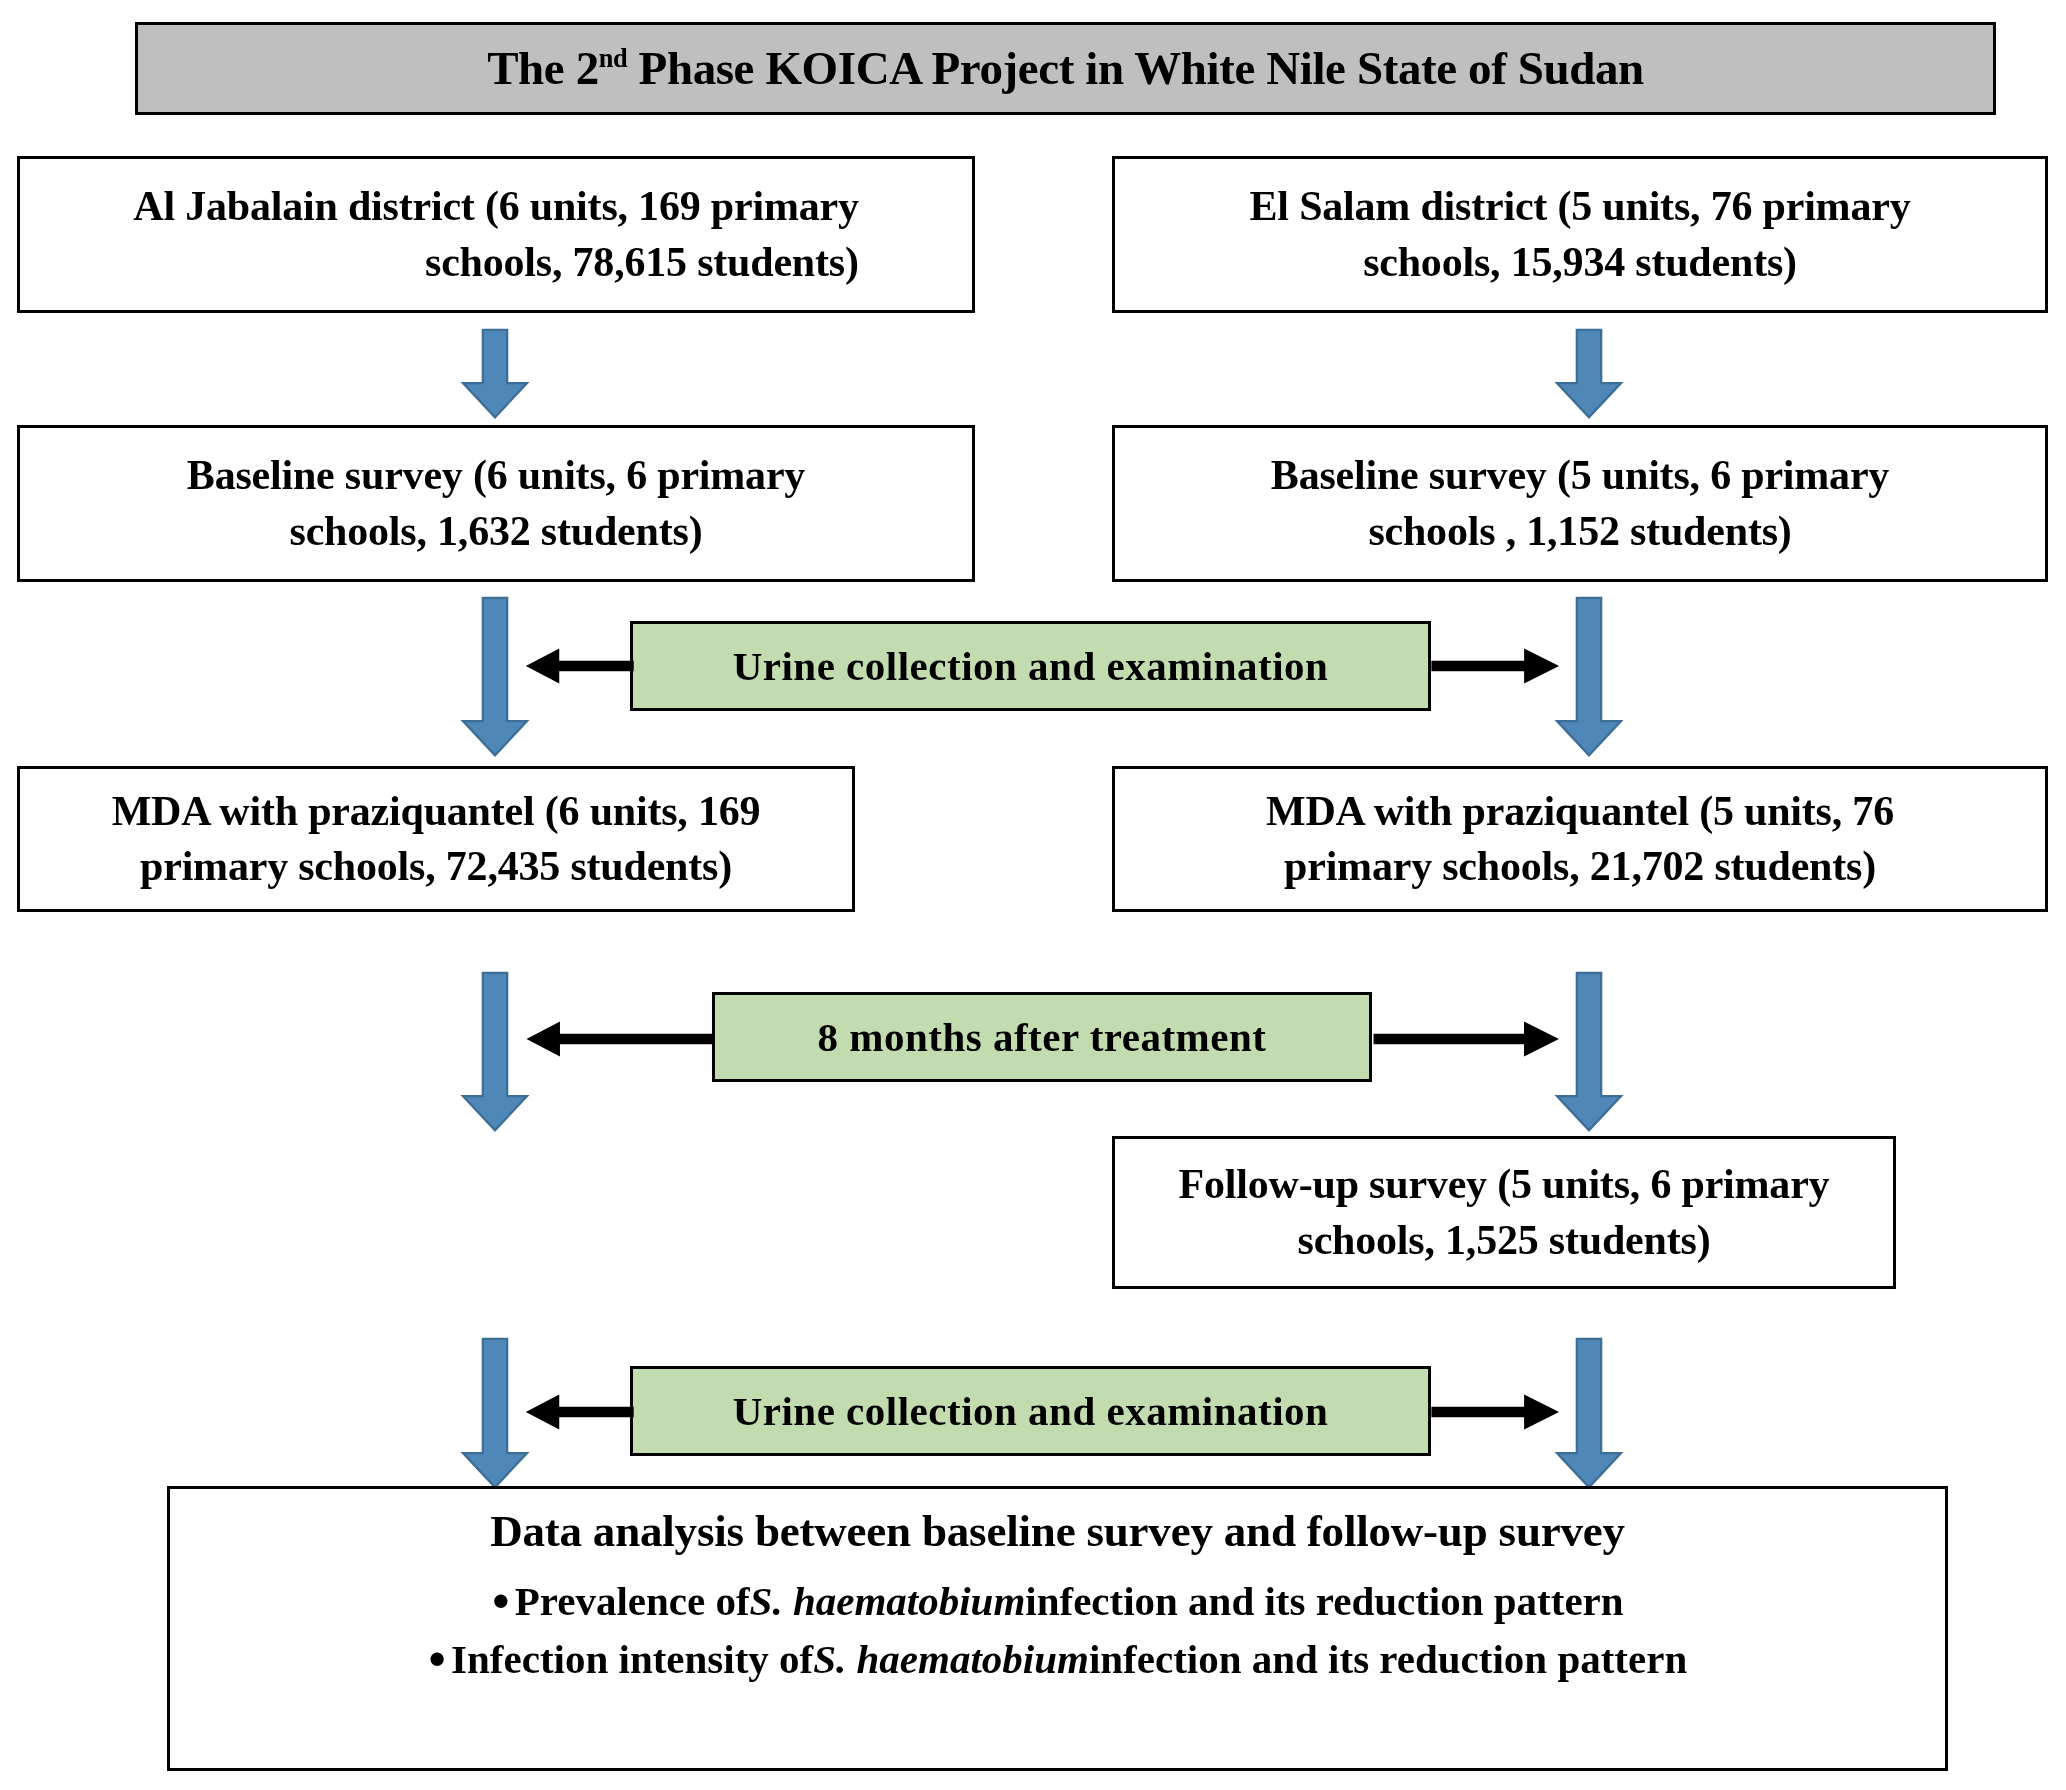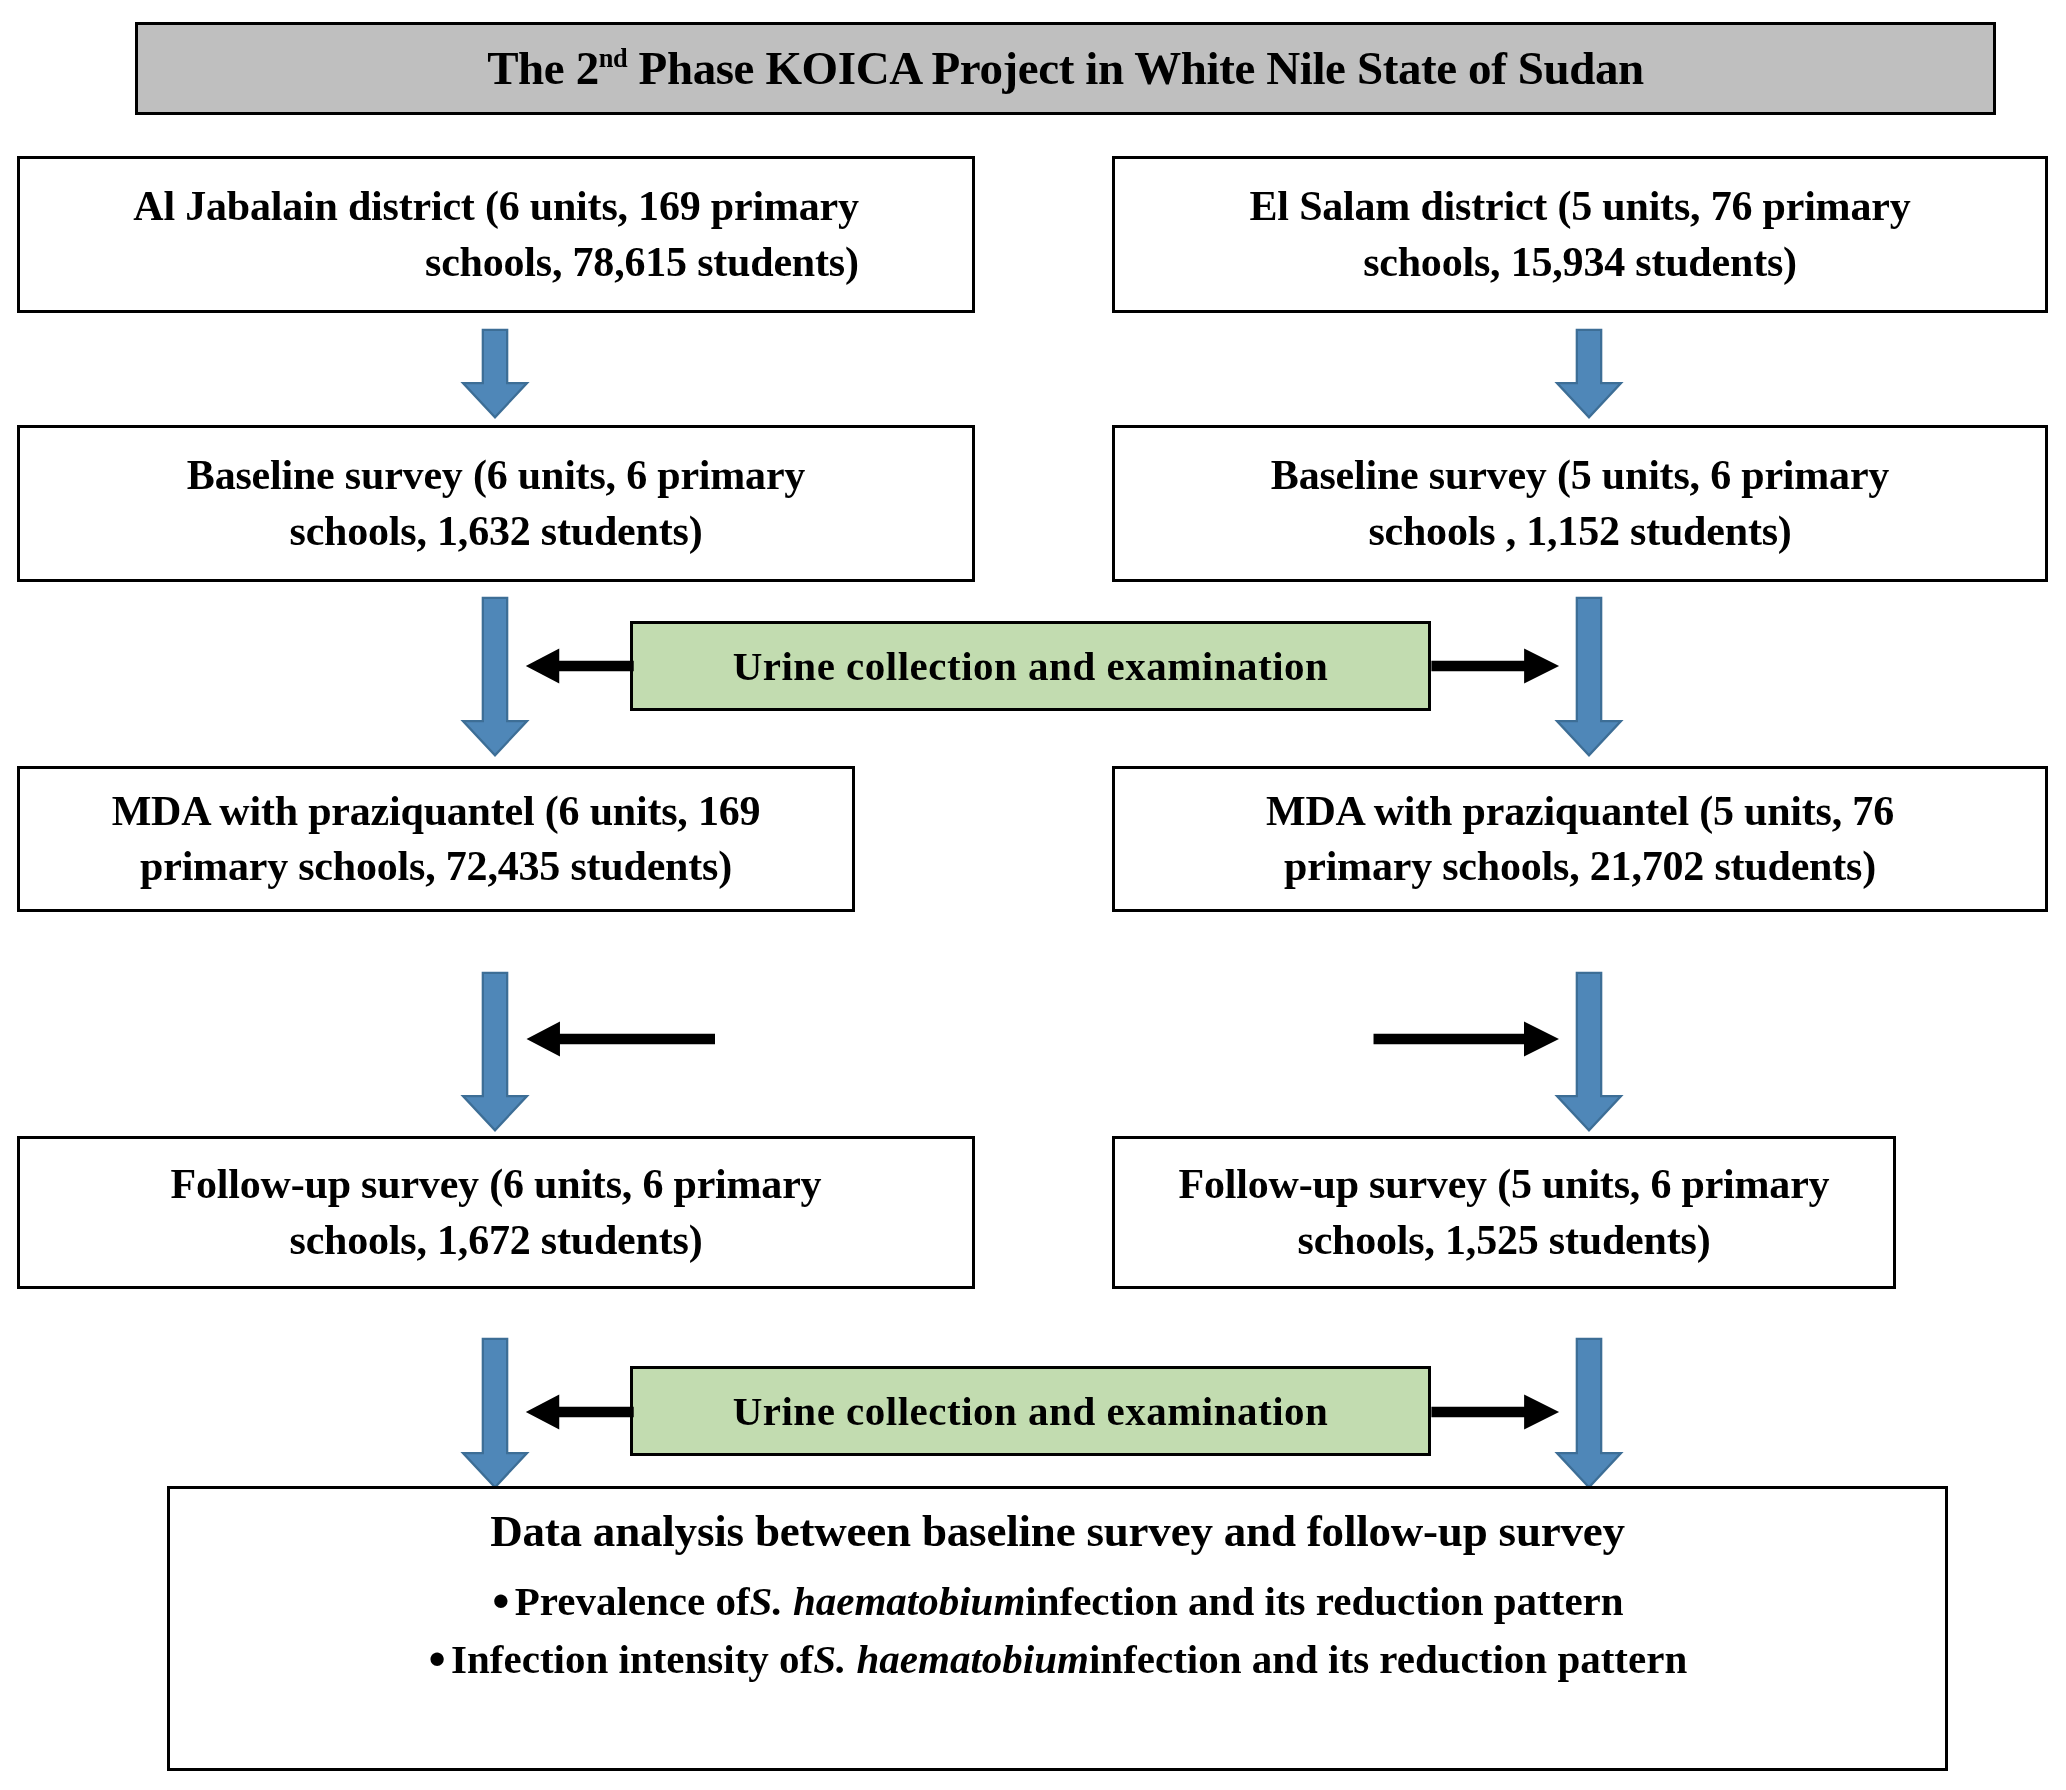--- a/index.html
+++ b/index.html
@@ -214,33 +214,30 @@
     </div>
   </div>
 
   <svg class="blue-arrow" style="left:460px; top:971px;" width="70" height="162" viewBox="0 0 92 212">
     <path d="M30 2 L62 2 L62 164 L88 164 L46 209 L4 164 L30 164 Z" fill="#4f87b8" stroke="#3d6e96" stroke-width="3"></path>
   </svg>
   <svg class="blue-arrow" style="left:1554px; top:971px;" width="70" height="162" viewBox="0 0 92 212">
     <path d="M30 2 L62 2 L62 164 L88 164 L46 209 L4 164 L30 164 Z" fill="#4f87b8" stroke="#3d6e96" stroke-width="3"></path>
   </svg>
 
+  <div class="green-box" style="left:712px; top:992px; width:660px; height:90px;">
+    <div class="green-text">8 months  after treatment</div>
+  </div>
   <svg class="black-arrow" style="left:524px; top:1020px;" width="192" height="38" viewBox="0 0 250 50">
     <path d="M250 18 L46 18 L46 2 L2 25 L46 48 L46 32 L250 32 Z" fill="#000000"></path>
   </svg>
   <svg class="black-arrow" style="left:1373px; top:1020px;" width="188" height="38" viewBox="0 0 246 50">
     <path d="M0 18 L198 18 L198 2 L244 25 L198 48 L198 32 L0 32 Z" fill="#000000"></path>
   </svg>
 
-  <div class="box" style="left:17px; top:1136px; width:958px; height:153px;">
-    <div class="box-text">
-      <span>Follow-up  survey (6 units, 6 primary</span><br>
-      <span>schools, 1,672 students)</span>
-    </div>
-  </div>
 
   <div class="box" style="left:1112px; top:1136px; width:784px; height:153px;">
     <div class="box-text">
       <span>Follow-up  survey (5 units, 6 primary</span><br>
       <span>schools, 1,525 students)</span>
     </div>
   </div>
 
   <svg class="blue-arrow" style="left:460px; top:1337px;" width="70" height="153" viewBox="0 0 92 200">
     <path d="M30 2 L62 2 L62 152 L88 152 L46 197 L4 152 L30 152 Z" fill="#4f87b8" stroke="#3d6e96" stroke-width="3"></path>

